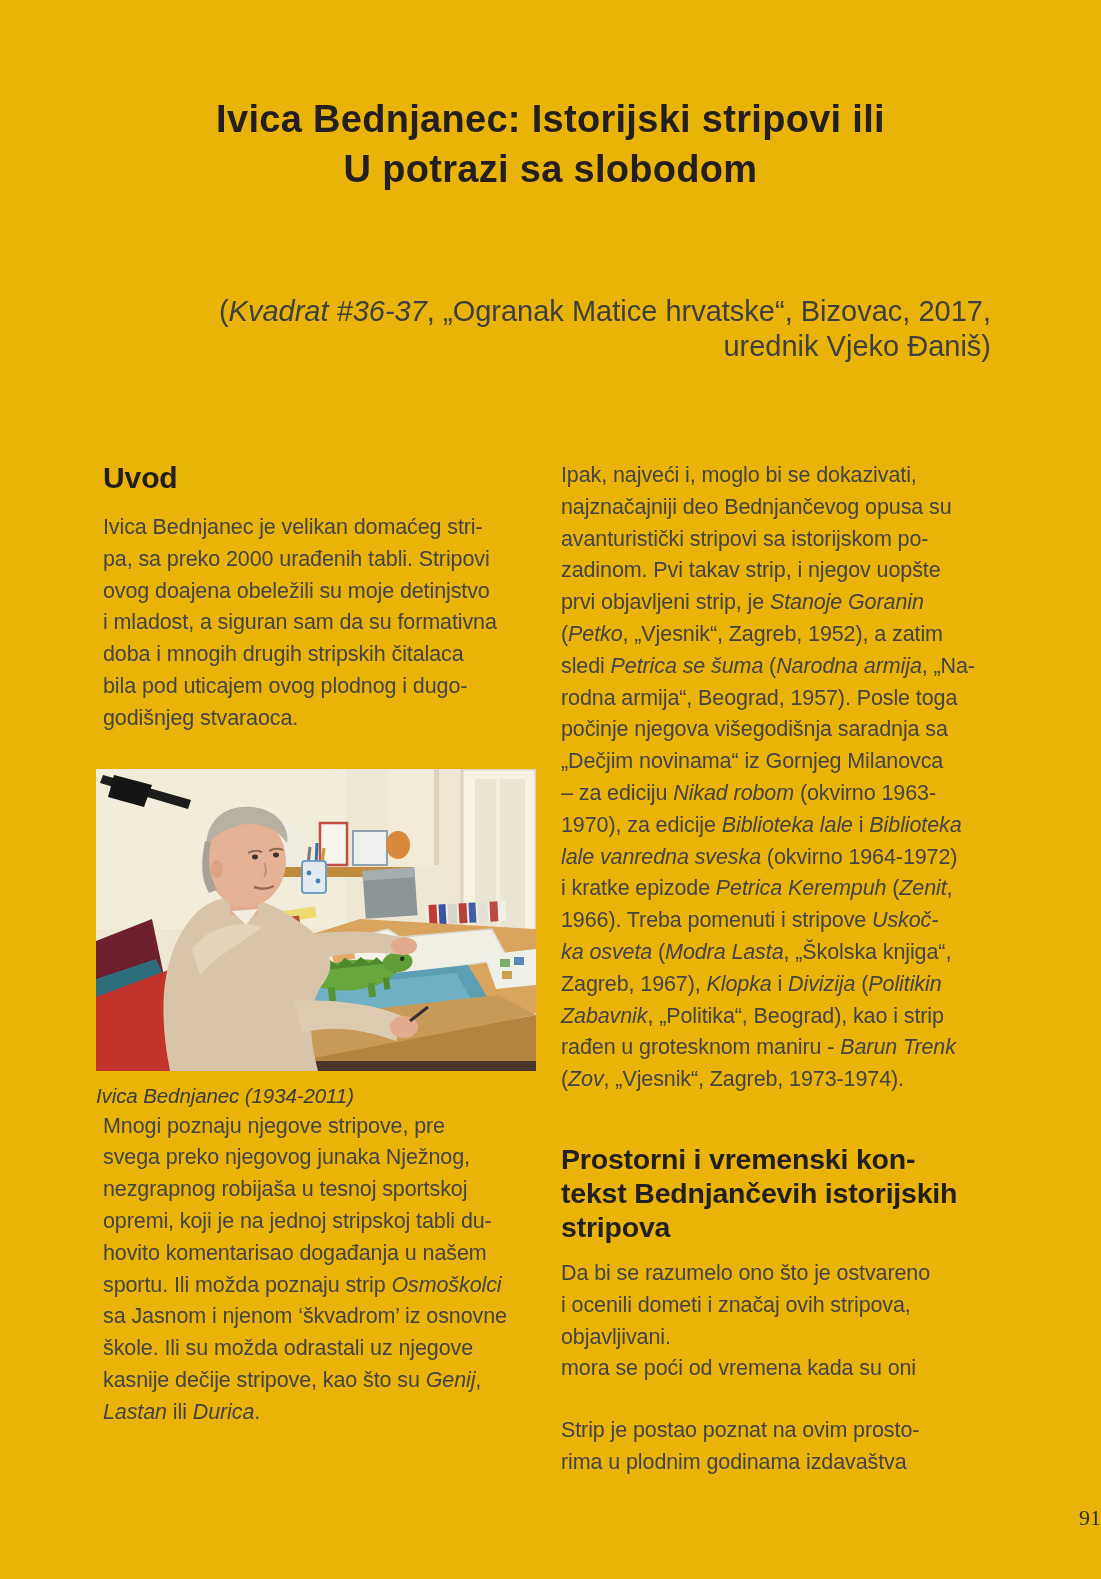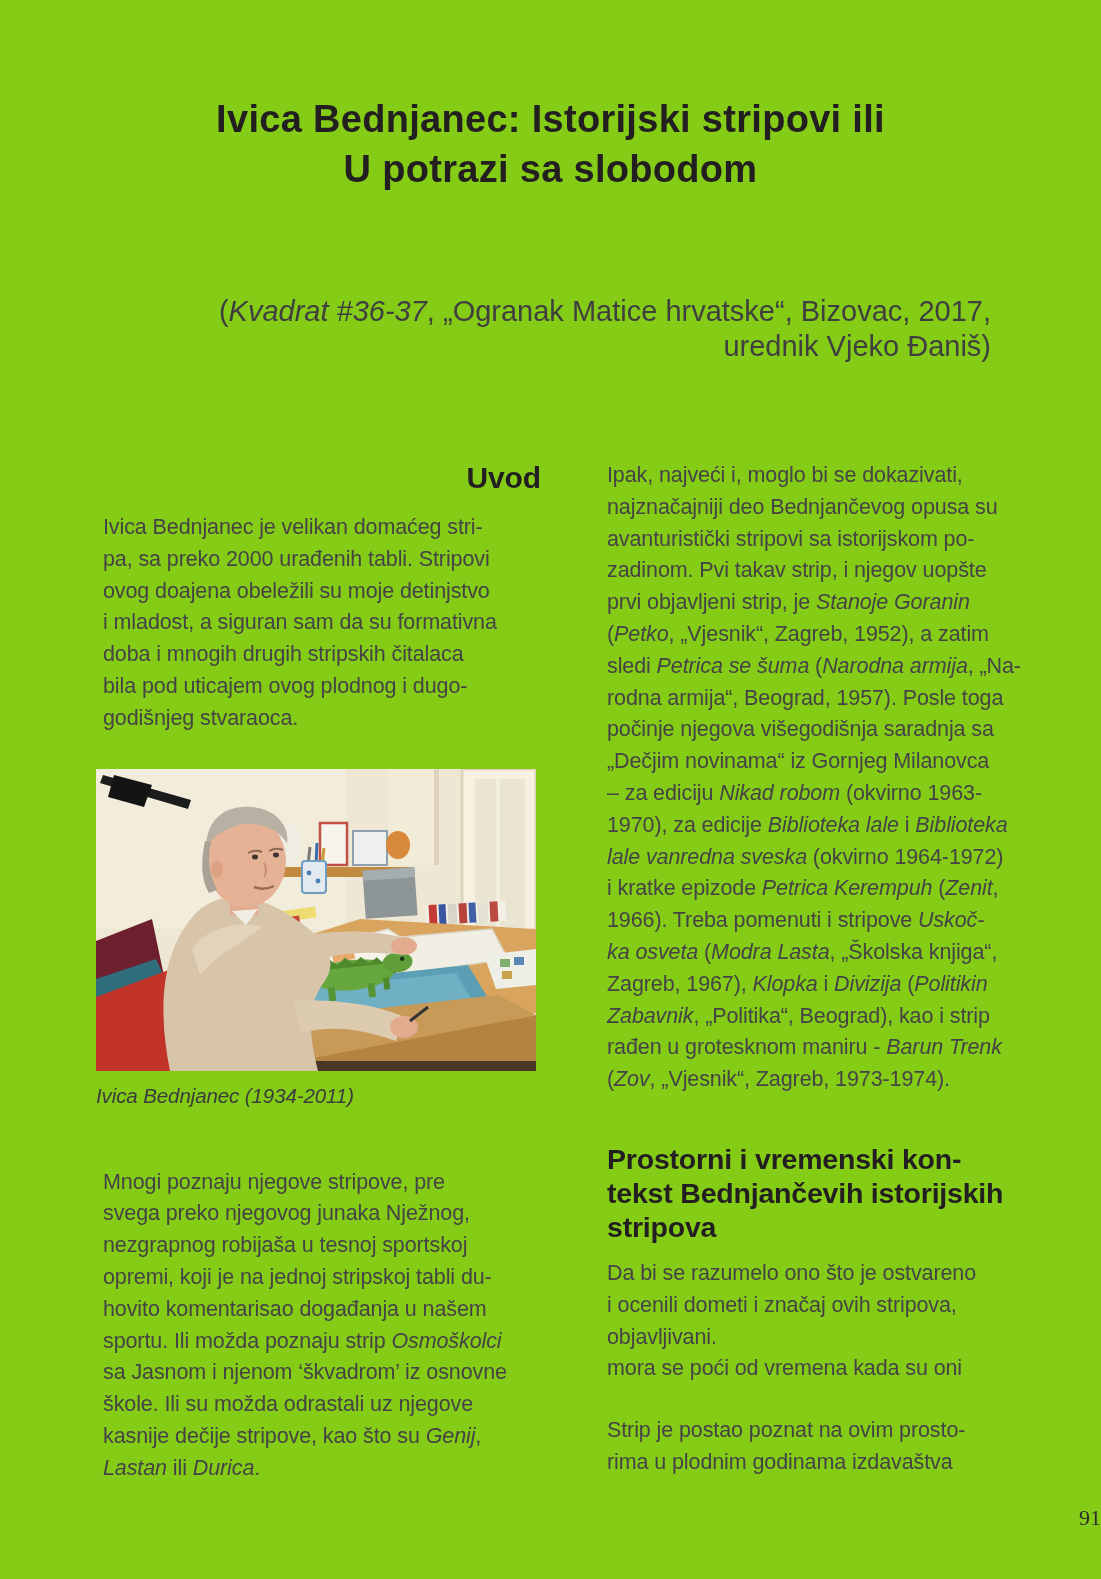--- a/index.html
+++ b/index.html
@@ -1,36 +1,36 @@
 <!DOCTYPE html>
 <html lang="sr"><head>
 <meta charset="utf-8">
 <style>
   html,body{margin:0;padding:0;background:#9a9a9a;}
   .sheet{
-    position:relative;width:1101px;height:1579px;margin:0 auto;background:#84cc16;
+    position:relative;width:1101px;height:1579px;margin:0 auto;background:#eab308;
     font-family:"Liberation Sans","DejaVu Sans",sans-serif;color:#454345;overflow:hidden;
   }
   .it{font-style:italic;}
   .tl{white-space:nowrap;}
   .article-title{
     position:absolute;top:94px;left:40px;right:40px;text-align:center;
     font-weight:bold;font-size:38px;line-height:50px;color:#231f20;letter-spacing:0.3px;
   }
   .citation{
     position:absolute;top:294px;right:110px;text-align:right;
     font-size:29px;line-height:35px;color:#3f3f40;
   }
   .col{position:absolute;top:460px;width:438px;font-size:21.5px;line-height:31.8px;letter-spacing:-0.1px;}
   .col-left{left:103px;}
-  .col-right{left:607px;}
-  .h-uvod{font-size:30px;line-height:36px;font-weight:bold;color:#231f20;margin:0 0 16px 0;text-align:right;}
+  .col-right{left:561px;}
+  .h-uvod{font-size:30px;line-height:36px;font-weight:bold;color:#231f20;margin:0 0 16px 0;}
   .h-section{font-size:28.5px;line-height:34px;font-weight:bold;color:#231f20;margin:46px 0 14px 0;letter-spacing:-0.2px;}
   .para{margin:0;}
-  .para-mt{margin-top:56px;}
+  .para-mt{}
   .para-mt-sm{margin-top:30px;}
   .photo-wrap{margin:34px 0 0 -7px;width:440px;font-size:0;}
   .photo-wrap svg{display:block;}
   .caption{width:440px;margin:10px 0 0 -7px;text-align:left;font-size:20.5px;line-height:30px;color:#3b3b3b;}
   .pagenum{
     position:absolute;top:1505px;left:0;right:0;text-align:right;
     font-family:"Liberation Serif","DejaVu Serif",serif;font-size:22px;color:#2d2d2d;
   }
 </style>
 </head>

